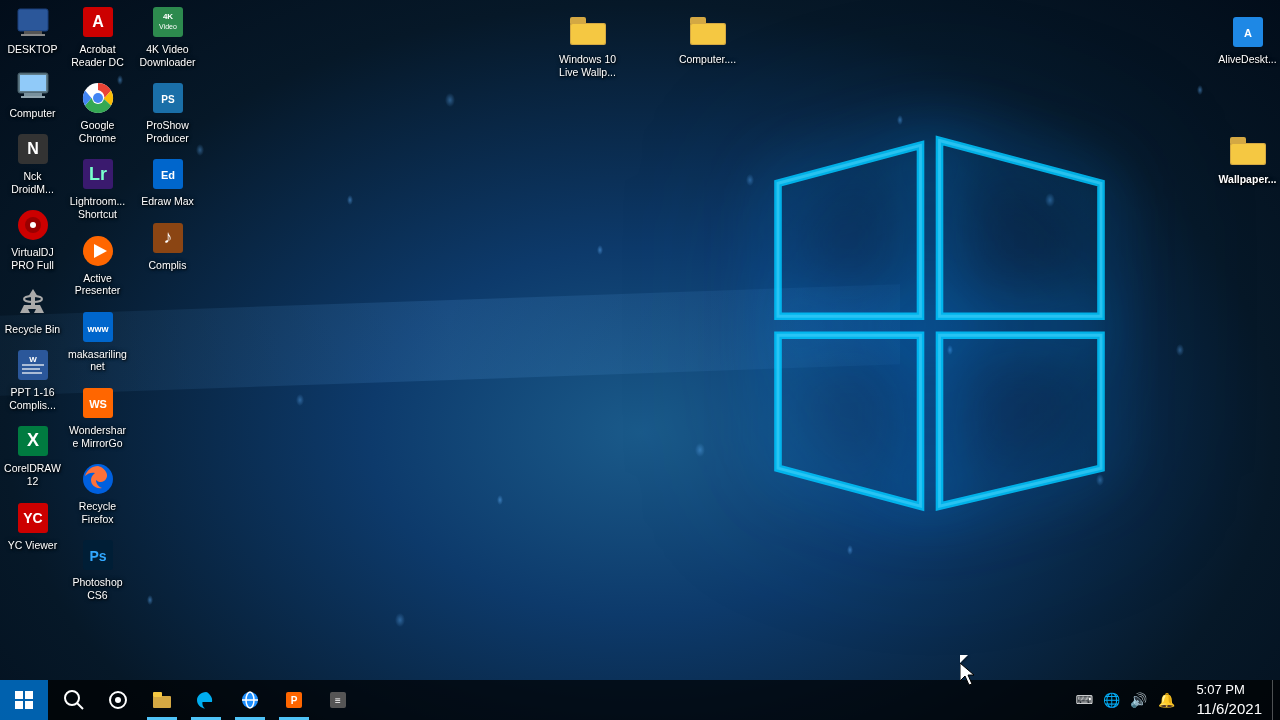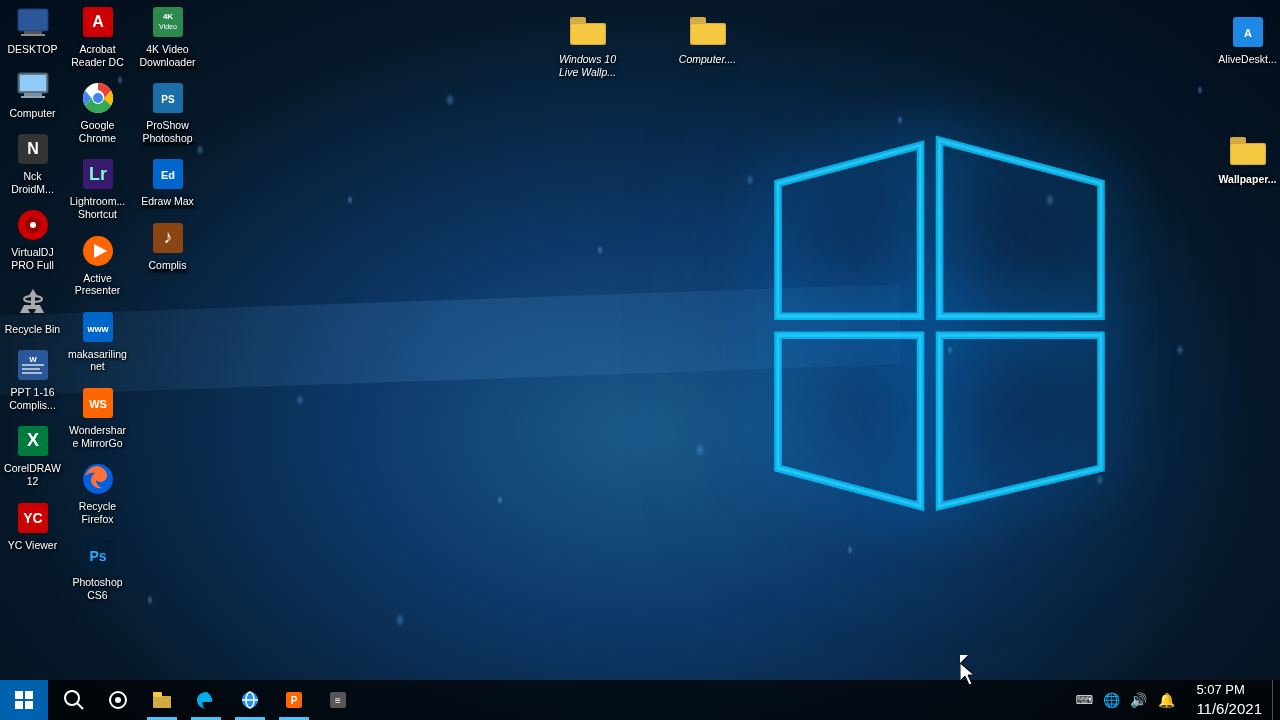--- a/index.html
+++ b/index.html
@@ -95,21 +95,21 @@
     .icon-column {
       position: absolute;
       top: 0;
       display: flex;
       flex-direction: column;
       gap: 4px;
     }
 
     .col-left-0 { left: 0px; }
     .col-left-1 { left: 65px; }
-    .col-left-2 { left: 135px; text-decoration: underline; }
+    .col-left-2 { left: 135px; }
     .col-top { top: 0; }
 
     
     .desktop-icon {
       display: flex;
       flex-direction: column;
       align-items: center;
       width: 65px;
       padding: 4px 2px;
       cursor: pointer;
@@ -139,21 +139,20 @@
       text-align: center;
     }
 
     
     .top-folders {
       position: absolute;
       top: 10px;
       left: 555px;
       display: flex;
       gap: 55px;
-      font-style: italic;
     }
 
     
     .right-icons {
       position: absolute;
       top: 10px;
       right: 0;
       display: flex;
       flex-direction: column;
       gap: 20px;
@@ -480,21 +479,21 @@
       </div>
       <span class="icon-label">4K Video Downloader</span>
     </div>
     <div class="desktop-icon">
       <div class="icon-img">
         <svg width="34" height="34" viewBox="0 0 34 34">
             <rect x="2" y="2" width="30" height="30" rx="3" fill="#1a6fa8"></rect>
             <text x="17" y="22" text-anchor="middle" font-size="10" fill="#fff" font-weight="bold">PS</text>
           </svg>
       </div>
-      <span class="icon-label">ProShow Photoshop</span>
+      <span class="icon-label">ProShow Producer</span>
     </div>
     <div class="desktop-icon">
       <div class="icon-img">
         <svg width="34" height="34" viewBox="0 0 34 34">
             <rect x="2" y="2" width="30" height="30" rx="3" fill="#0066cc"></rect>
             <text x="17" y="22" text-anchor="middle" font-size="11" fill="#fff" font-weight="bold">Ed</text>
           </svg>
       </div>
       <span class="icon-label">Edraw Max</span>
     </div>

